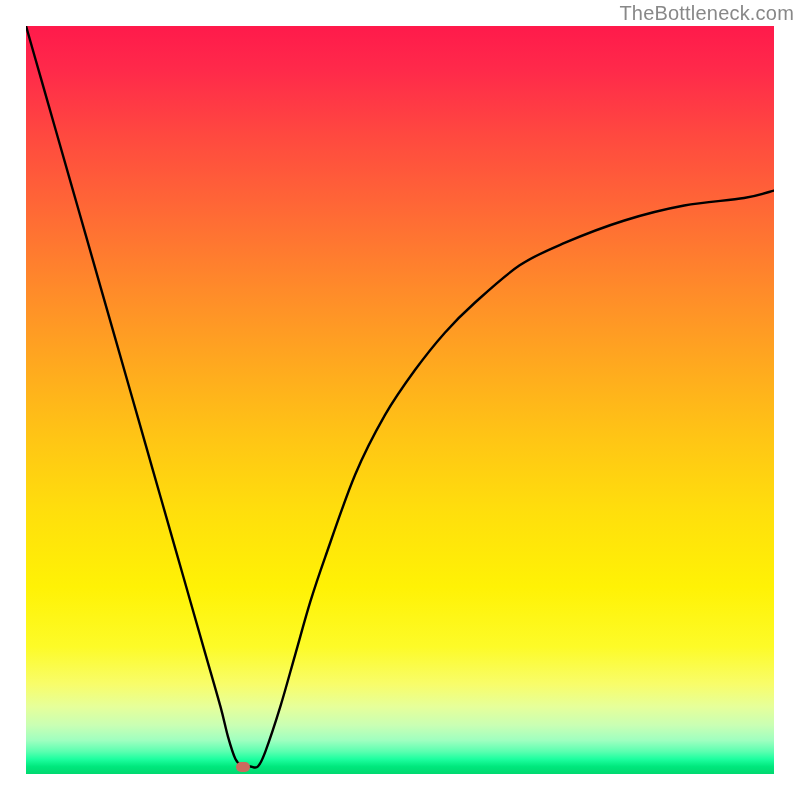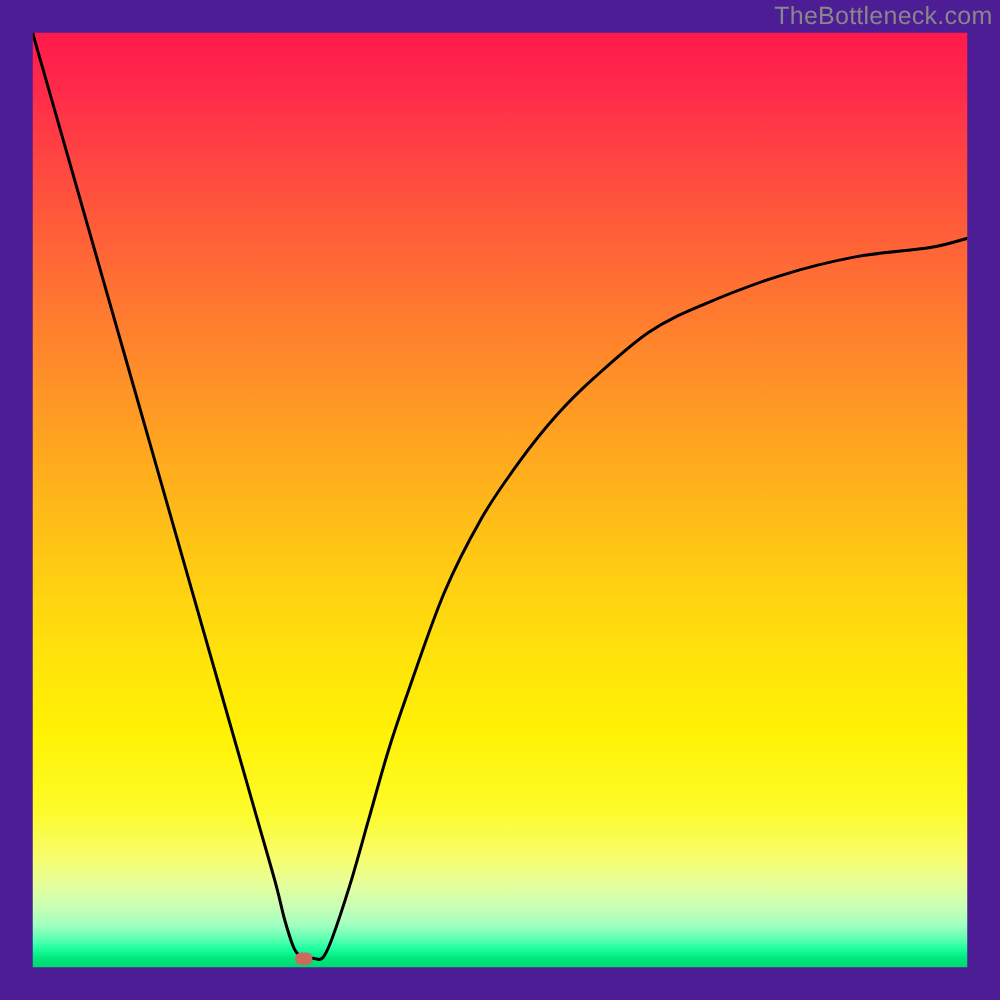--- a/index.html
+++ b/index.html
@@ -9,21 +9,21 @@
     height: 800px;
     background: #000;
     font-family: Arial, Helvetica, sans-serif;
   }
   .frame {
     position: absolute;
     left: 0;
     top: 0;
     width: 800px;
     height: 800px;
-    background: #4c1d95;
+    background: #ffffff;
   }
   .plot {
     position: absolute;
     left: 26px;
     top: 26px;
     width: 748px;
     height: 748px;
     overflow: hidden;
   }
   .gradient {

